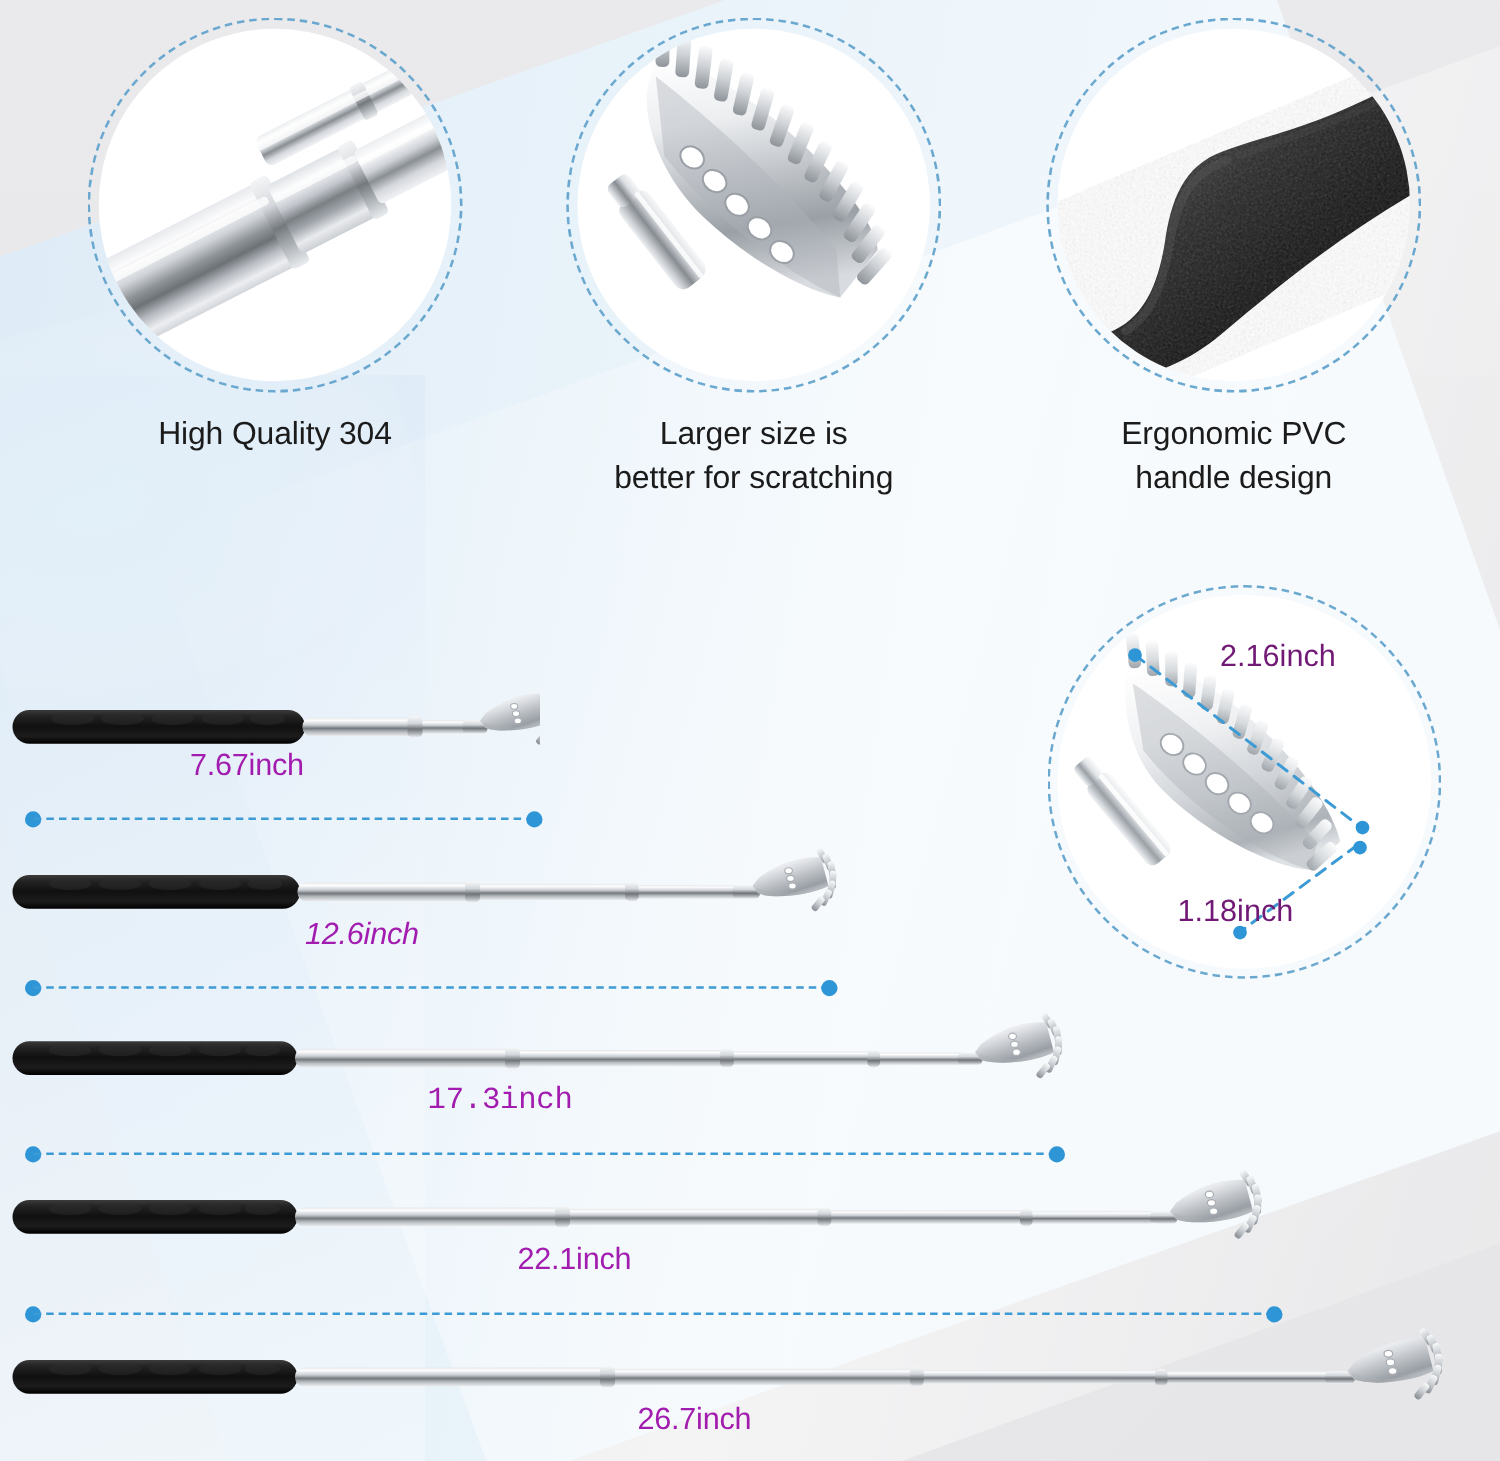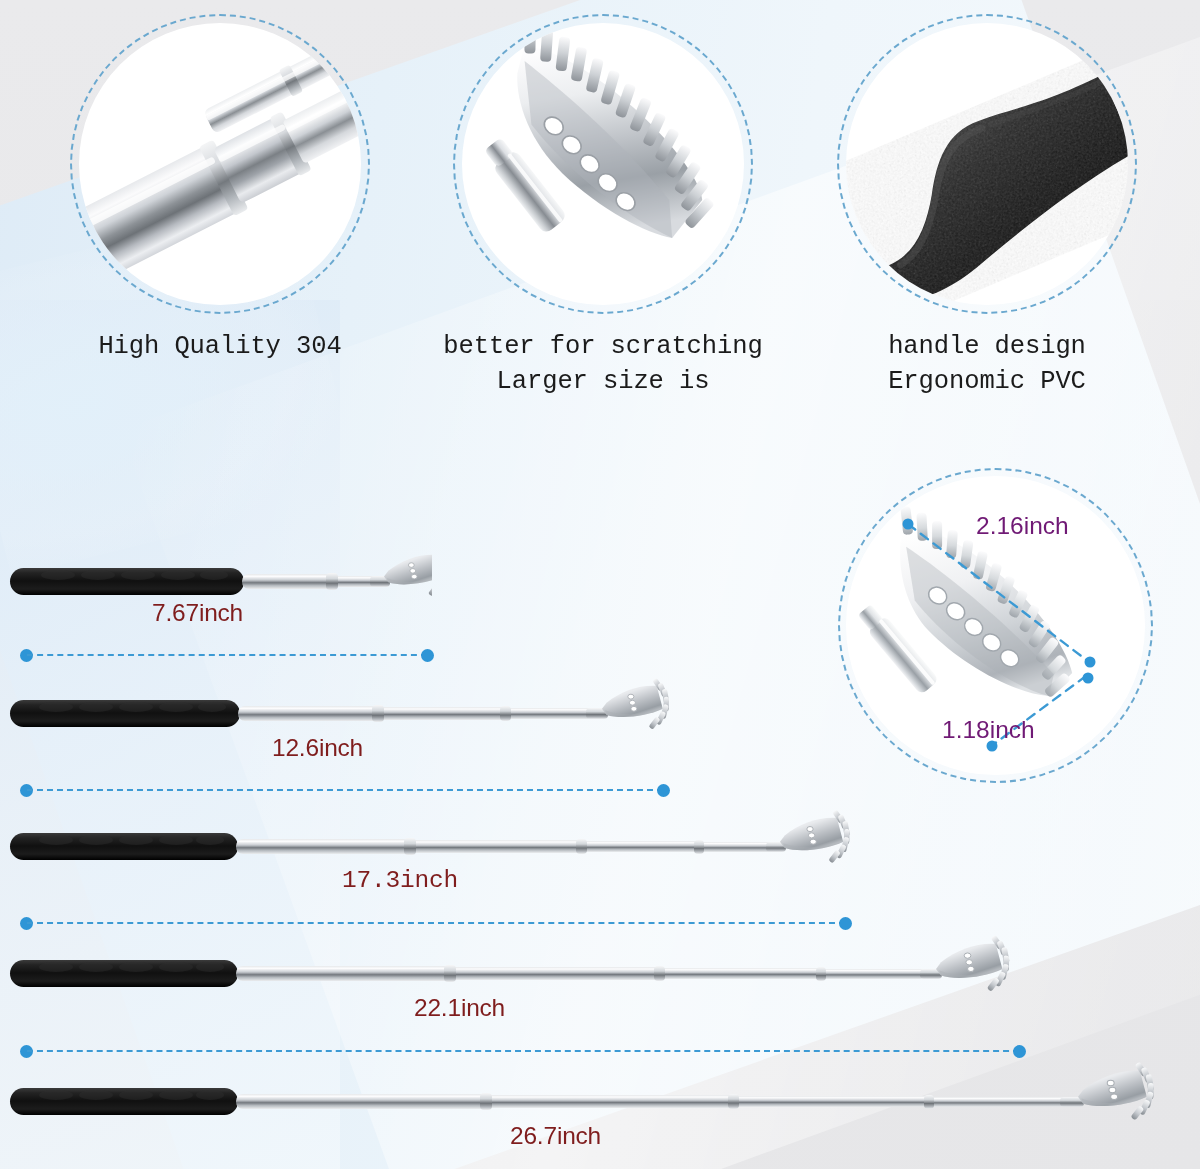--- a/index.html
+++ b/index.html
@@ -66,21 +66,20 @@
   
   .feature-row {
     position: absolute;
     left: 0; top: 0;
     width: 1200px; height: 430px;
   }
   .feature {
     position: absolute;
     width: 330px;
     text-align: center;
-    font-family: Liberation Mono, monospace;
   }
   .circle-wrap {
     position: relative;
     width: 300px; height: 300px;
     margin: 0 auto;
   }
   .circle-dash {
     position: absolute; inset: 0;
     border-radius: 50%;
     border: 2.2px dashed #6aa8cf;
@@ -125,21 +124,21 @@
     width: 13px; height: 13px;
     border-radius: 50%;
     background: #2e95d6;
   }
   .dimline .dot.l { left: 0; }
   .dimline .dot.r { right: 0; }
 
   .dimlabel {
     position: absolute;
     font-size: 24.5px;
-    color: #7f1d1d;
+    color: #a21caf;
     white-space: nowrap;
     letter-spacing: -0.2px;
   }
 
   
   .head-detail {
     position: absolute;
     left: 838px; top: 468px;
     width: 315px; height: 315px;
   }
@@ -308,22 +307,22 @@
                 <rect x="34" y="172" width="86" height="29" rx="8" fill="url(#shaftG2)"></rect>
                 <rect x="16" y="176" width="22" height="21" rx="5" fill="url(#shaftG2)"></rect>
                 <rect x="34" y="178" width="86" height="4" rx="2" fill="#ffffff" opacity=".8"></rect>
               </g>
             </g>
           </svg>
         </div>
         <div class="circle-dash"></div>
       </div>
       <div class="cap">
+        <div>Larger size is</div>
         <div>better for scratching</div>
-        <div>Larger size is</div>
       </div>
     </div>
 
     <div class="feature" style="left:822px; top:14px;">
       <div class="circle-wrap">
         <div class="circle-photo">
           <svg viewBox="0 0 282 282" width="282" height="282">
             <defs>
               <linearGradient id="pvcG" x1="0.2" y1="0" x2="0.8" y2="1">
                 <stop offset="0%" stop-color="#3a3a3a"></stop>
@@ -355,22 +354,22 @@
                        C 214 196, 150 214, 92 232
                        C 56 243, 28 240, 10 236 Z" fill="#8e8e8e" filter="url(#grain)" opacity=".5"></path>
               <path d="M22 200 C 48 196, 66 174, 84 146 C 100 120, 120 104, 150 106" stroke="#5a5a5a" stroke-width="7" fill="none" opacity=".38" stroke-linecap="round"></path>
               <path d="M160 106 C 200 108, 230 112, 282 110" stroke="#4e4e4e" stroke-width="6" fill="none" opacity=".3" stroke-linecap="round"></path>
             </g>
           </svg>
         </div>
         <div class="circle-dash"></div>
       </div>
       <div class="cap">
+        <div>Ergonomic PVC</div>
         <div>handle design</div>
-        <div>Ergonomic PVC</div>
       </div>
     </div>
   </div>
 
   <svg width="0" height="0" style="position:absolute" aria-hidden="true">
     <defs>
       <linearGradient id="gripG" x1="0" y1="0" x2="0" y2="1">
         <stop offset="0%" stop-color="#3b3b3b"></stop>
         <stop offset="18%" stop-color="#232323"></stop>
         <stop offset="48%" stop-color="#101010"></stop>
@@ -567,21 +566,21 @@
               <rect x="66" y="40" width="7" height="17" rx="3" transform="rotate(38 69 48)"></rect>
             </g>
             <g fill="#ffffff" stroke="#a9aeb3" stroke-width="1.2">
               <ellipse cx="38" cy="14" rx="4" ry="3.2"></ellipse>
               <ellipse cx="40" cy="22" rx="4" ry="3.2"></ellipse>
               <ellipse cx="42" cy="30" rx="4" ry="3.2"></ellipse>
             </g>
           </g>
         </g>
       </svg>
-      <div class="dimlabel" style="left:272px; top:72px;">12.6inch</div>
+      <div class="dimlabel" style="left:244px; top:72px;font-style:italic;">12.6inch</div>
       <div class="dimline" style="left:20px; top:121px; width:650px;">
         <span class="dot l"></span>
         <span class="dash"></span>
         <span class="dot r"></span>
       </div>
     </div>
 
     <div class="prow" style="top:365px; width:860px;">
       <svg class="tool" width="852" height="80" viewBox="0 0 852 80">
         <g transform="translate(0,18)">

